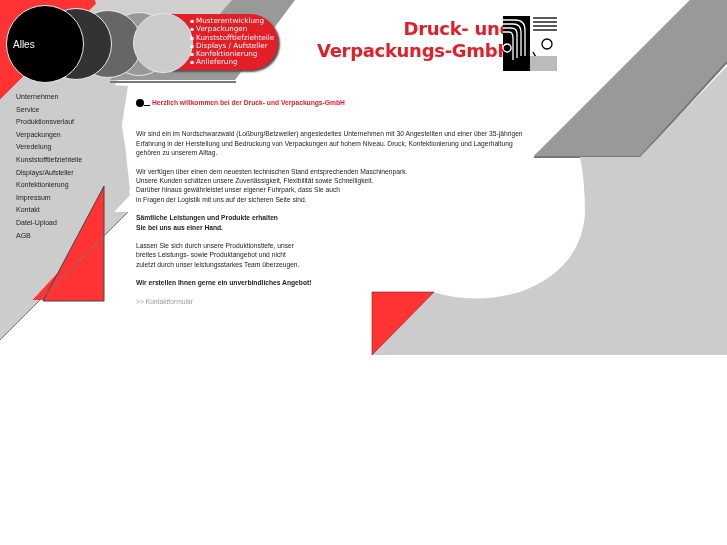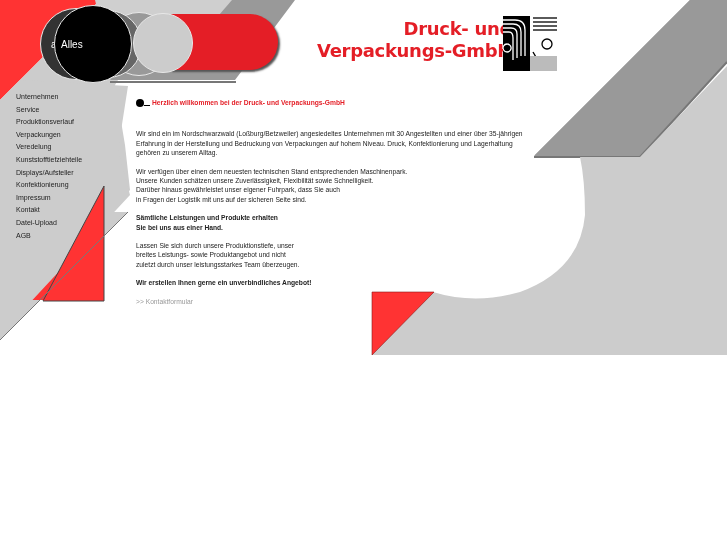--- a/index.html
+++ b/index.html
@@ -50,34 +50,42 @@
   <polygon points="690,0 727,0 727,60 638,156 534,156" fill="#999999"></polygon>
   <line x1="534" y1="157" x2="640" y2="157" stroke="#777" stroke-width="2"></line>
   <line x1="640" y1="157" x2="727" y2="62" stroke="#777" stroke-width="2"></line>
 
   <path d="M727,66 L727,355 L372,355 L372,292 L433,292 Q475,305 520,292 Q580,270 585,215 Q585,180 580,157 L640,157 Z" fill="#cccccc"></path>
 
   <polygon points="372,292 434,292 372,355" fill="#ff3333" stroke="#8a1a1a" stroke-width="0.6"></polygon>
 </svg>
 
 <div class="header-circles">
-  <div class="circle" style="left:6px;top:5px;width:78px;height:78px;background:#000;z-index:4;padding-left:6px;margin-left:48px;">
+  <div class="circle" style="left:6px;top:5px;width:78px;height:78px;background:#000;z-index:4;padding-left:6px;">
     <span style="font-size:10px;">Alles</span>
   </div>
   <div class="circle" style="left:40px;top:8px;width:72px;height:72px;background:#333;z-index:3;padding-left:10px;">
     <span>aus</span>
   </div>
   <div class="circle" style="left:74px;top:10px;width:68px;height:68px;background:#666;z-index:2;padding-left:6px;">
     <span>einer</span>
   </div>
   <div class="circle" style="left:107px;top:12px;width:64px;height:64px;background:#999;z-index:1;padding-left:1px;">
     <span>Hand</span>
   </div>
   <div class="red-pill"></div>
   <div class="circle" style="left:133px;top:13px;width:60px;height:60px;background:#cccccc;z-index:5;"></div>
+  <ul class="services-list" style="z-index:6;">
+    <li>Musterentwicklung</li>
+    <li>Verpackungen</li>
+    <li>Kunststofftiefziehteile</li>
+    <li>Displays / Aufsteller</li>
+    <li>Konfektionierung</li>
+    <li>Anlieferung</li>
+  </ul>
 </div>
 
 <div class="logo">
   <div class="logo-text" style="padding-left:81px;">Druck- und</div>
   <div class="logo-text">Verpackungs-GmbH</div>
 </div>
 <svg class="logo-mark" viewBox="0 0 54 55" xmlns="http://www.w3.org/2000/svg">
   <rect x="0" y="0" width="54" height="55" fill="#fff"></rect>
   <rect x="0" y="0" width="27" height="55" fill="#000"></rect>
   <g fill="none" stroke="#fff" stroke-width="1.3">

